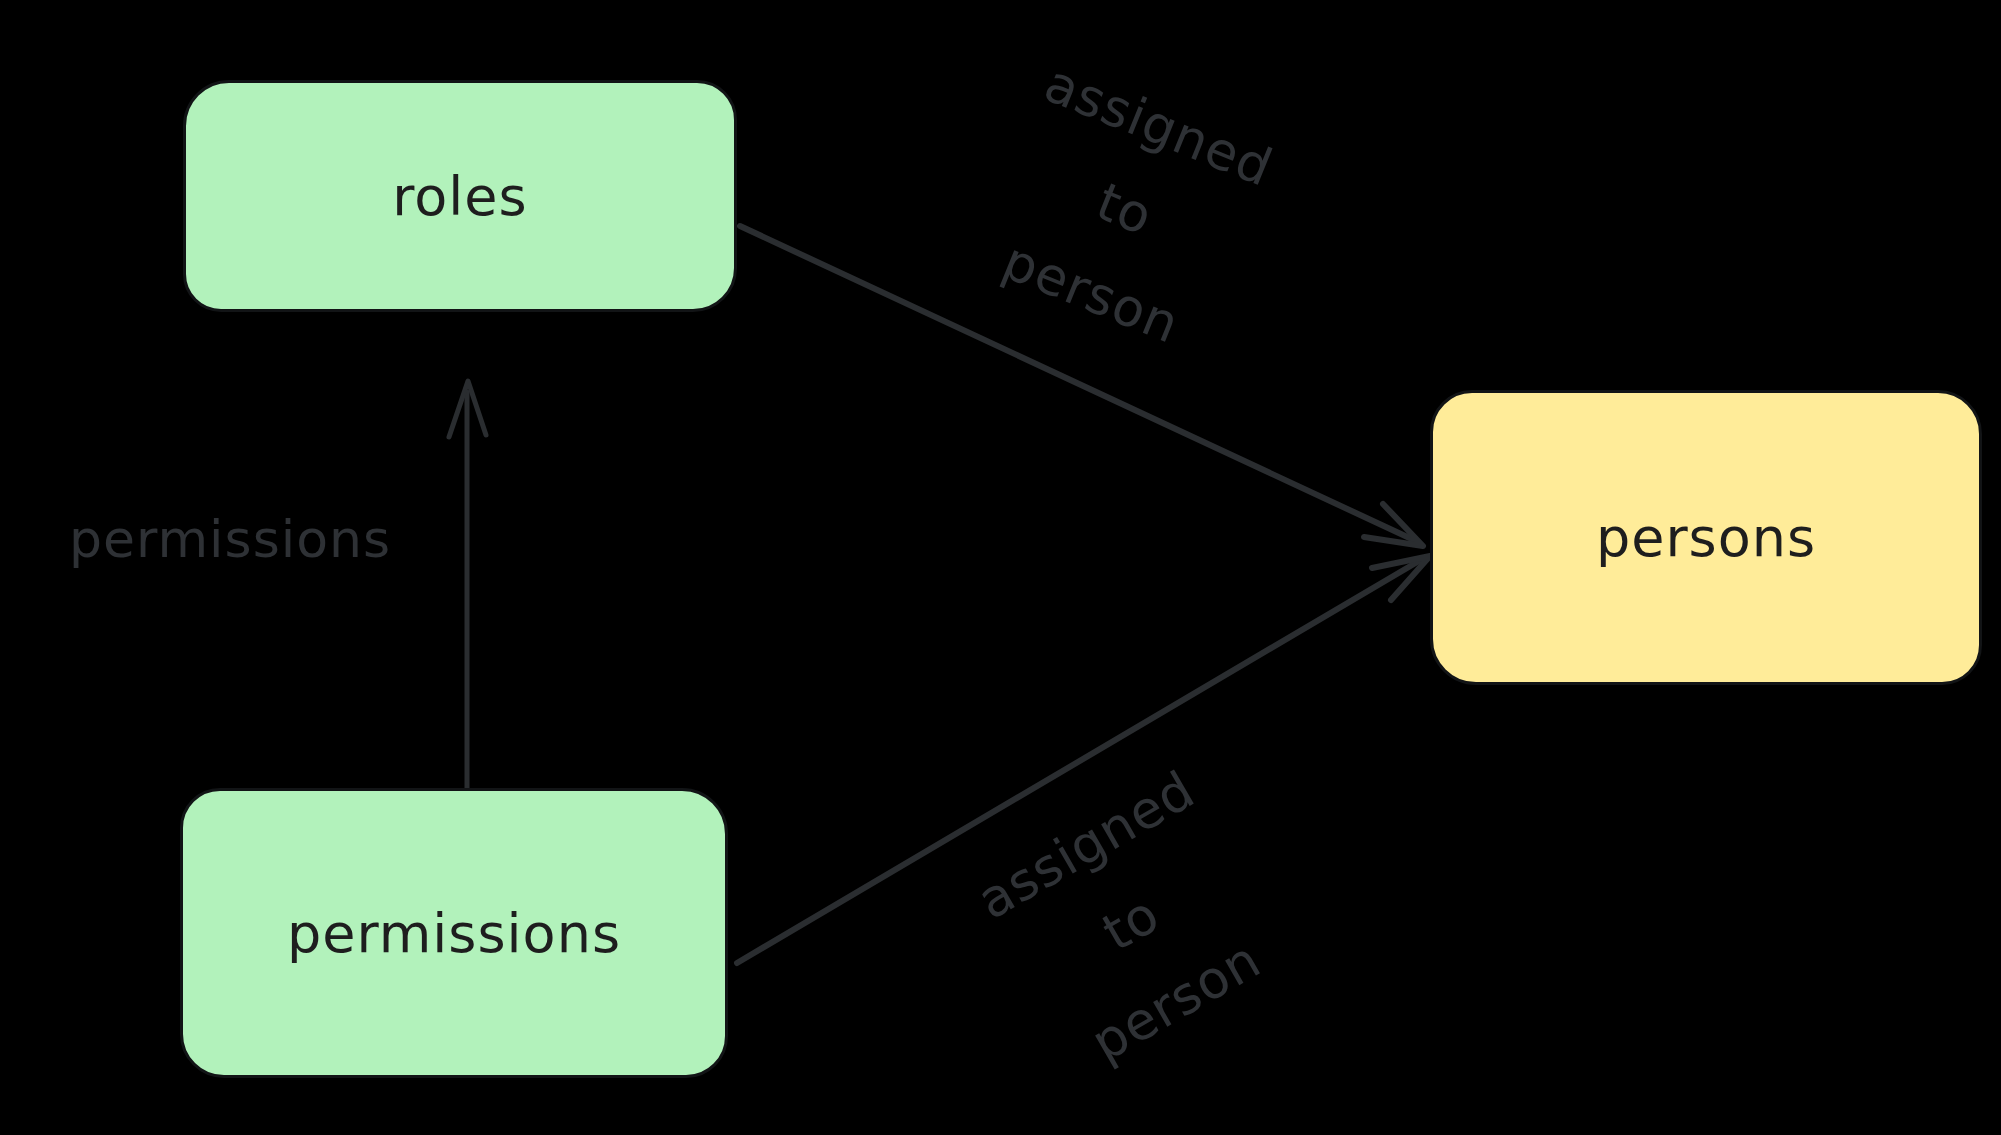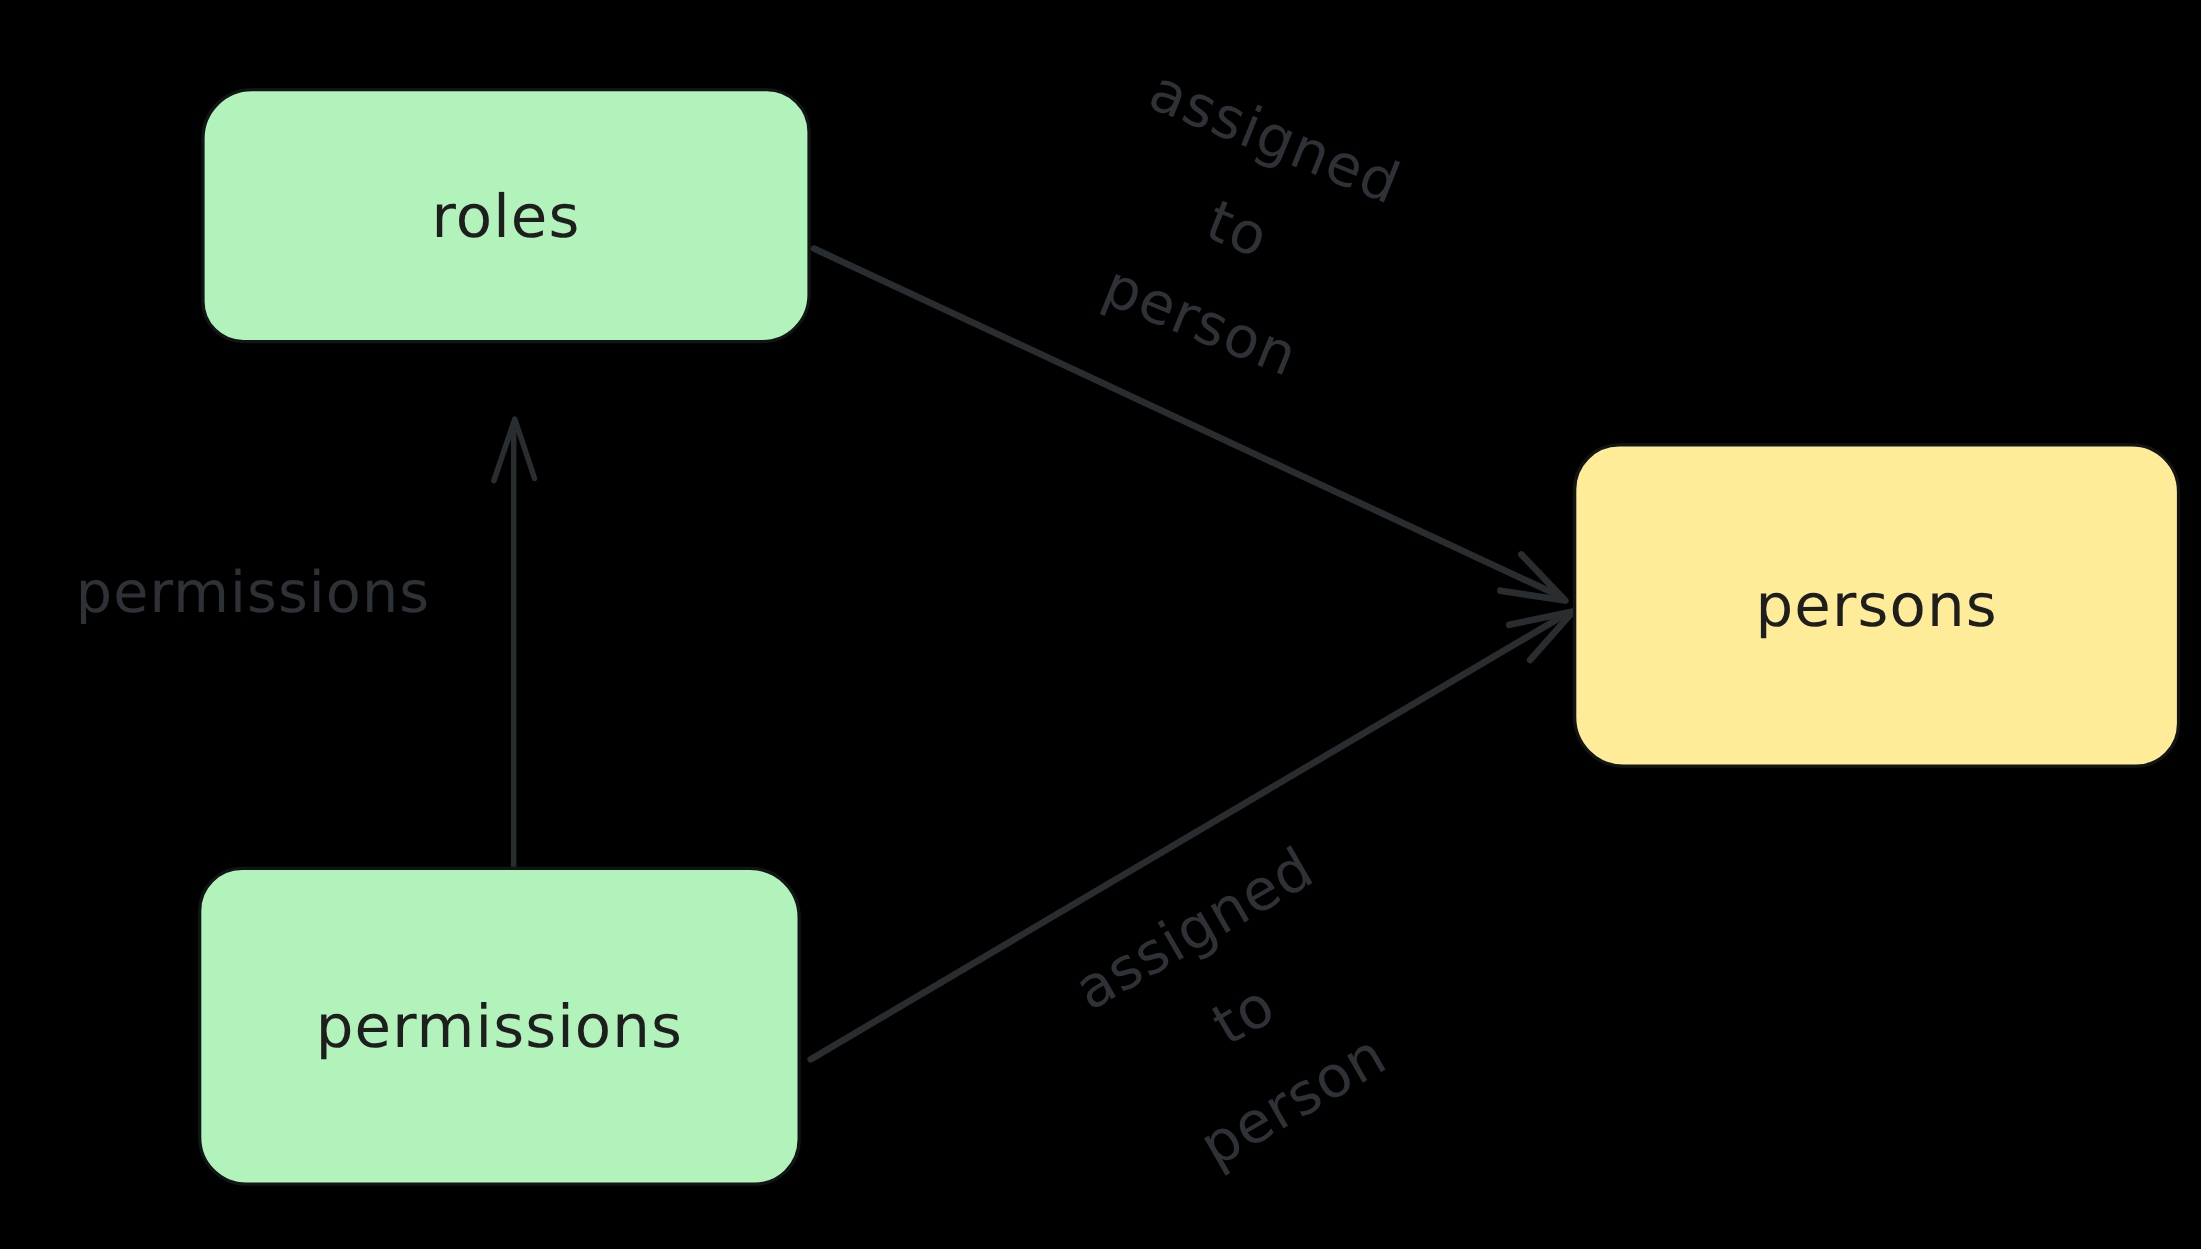--- a/index.html
+++ b/index.html
@@ -36,21 +36,20 @@
     left: 183px; top: 80px; width: 554px; height: 232px;
     border-radius: 46px 40px 44px 38px;
   }
   #node-permissions {
     left: 180px; top: 788px; width: 548px; height: 290px;
     border-radius: 40px 46px 42px 44px;
   }
   #node-persons {
     left: 1430px; top: 390px; width: 552px; height: 295px;
     border-radius: 42px 44px 40px 46px;
-    margin-top: 13px;
   }
 
   
   #edges-svg {
     position: absolute;
     left: 0; top: 0;
     width: 2001px; height: 1135px;
   }
   .edge-stroke {
     fill: none;

